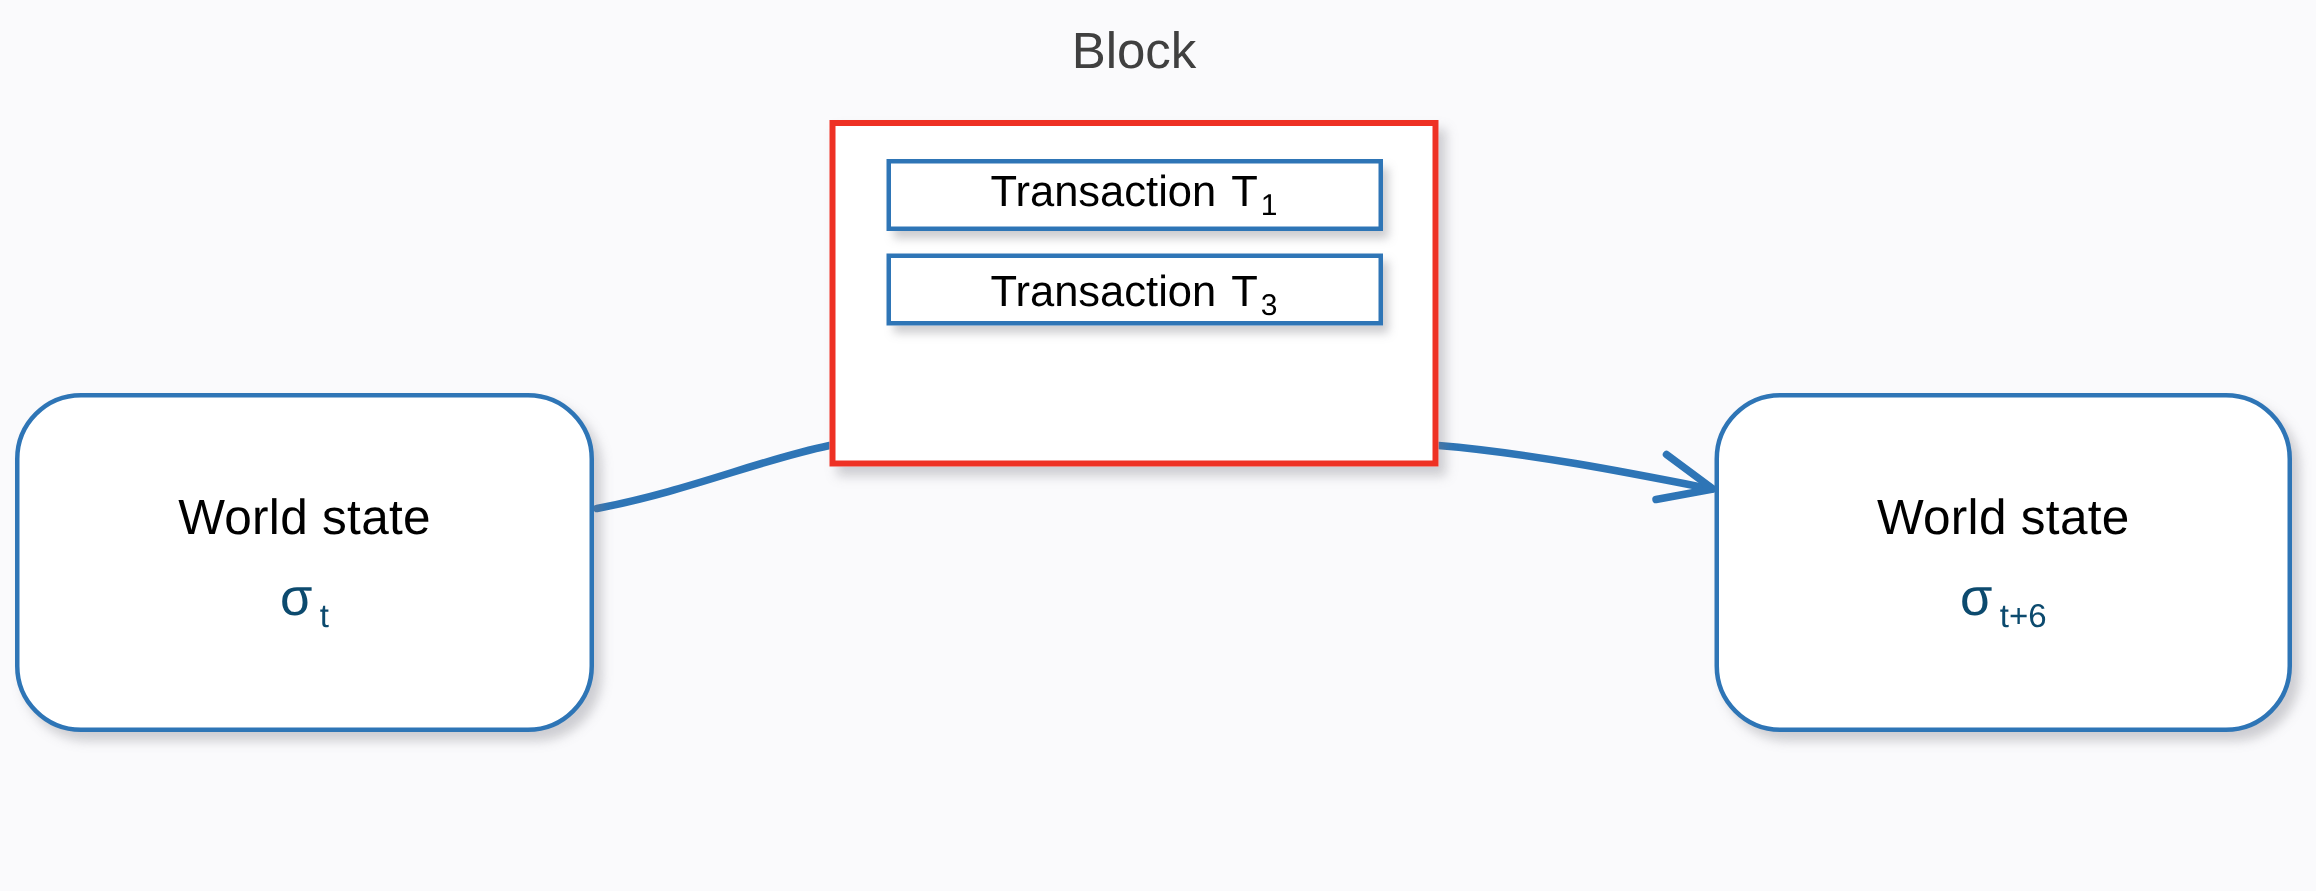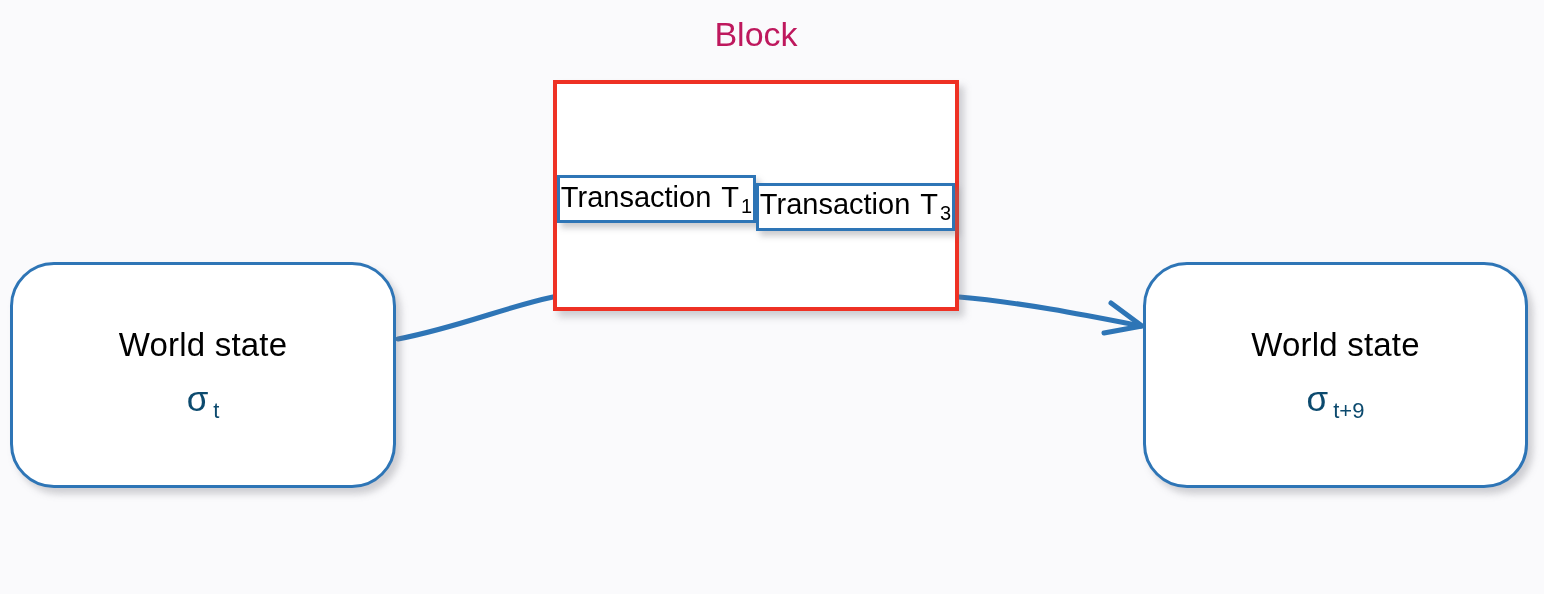--- a/index.html
+++ b/index.html
@@ -69,56 +69,56 @@
   }
 
   
   #block-title {
     position: absolute;
     left: 553px;
     top: 17px;
     width: 406px;
     text-align: center;
     font-size: 34px;
-    color: #be185d;
+    color: #404040;
     line-height: 1;
   }
 
   
   #block-box {
     position: absolute;
     left: 553px;
     top: 80px;
     width: 406px;
     height: 231px;
     box-sizing: border-box;
     background: #ffffff;
     border: 4px solid #EE3124;
     box-shadow: 5px 6px 7px rgba(120,120,130,0.34);
     display: flex;
-    flex-direction: row;
+    flex-direction: column;
     align-items: center;
     justify-content: flex-start;
     padding-top: 22px;
   }
 
   
   .tx-box {
     box-sizing: border-box;
     width: 331px;
     height: 48px;
     background: #ffffff;
     border: 3px solid #2E75B6;
     box-shadow: 4px 5px 6px rgba(120,120,130,0.38);
     display: flex;
     align-items: center;
     justify-content: center;
     margin-bottom: 15px;
   }
-  .tx-box:last-child { margin-bottom: 0; }
+  .tx-box:last-child { margin-bottom: 0; align-items: flex-end; }
   .tx-label {
     font-size: 29px;
     color: #000000;
     line-height: 1;
     white-space: nowrap;
   }
   .tx-label .txsub {
     font-size: 20px;
     vertical-align: -0.3em;
     margin-left: 2px;
@@ -158,17 +158,17 @@
       <span class="tx-label">
         <span>Transaction</span><span class="tvar">T</span><span class="txsub">3</span>
       </span>
     </div>
 
   </div>
 
   <div id="state-right" class="state-box">
     <div class="state-title">World state</div>
     <div class="state-symbol">
-      <span class="sigma">σ</span><span class="sub">t+9</span>
+      <span class="sigma">σ</span><span class="sub">t+6</span>
     </div>
   </div>
 
 </div>
 
 </body></html>

